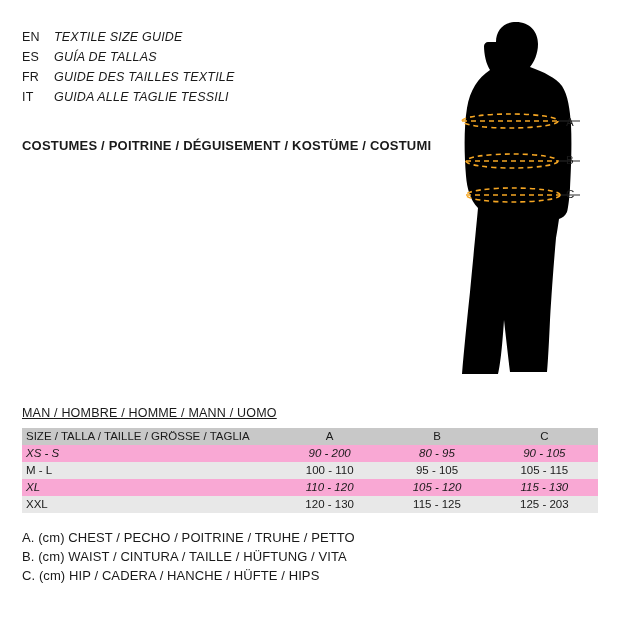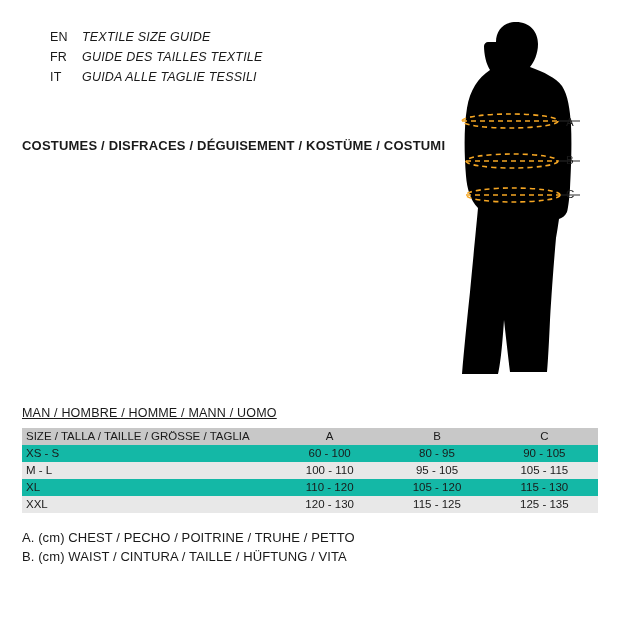--- a/index.html
+++ b/index.html
@@ -31,21 +31,20 @@
   .lang-row {
     display: flex;
     align-items: baseline;
     height: 20px;
     font-size: 12.5px;
     letter-spacing: .2px;
   }
   .lang-code {
     width: 32px;
     flex: 0 0 32px;
-    margin-left: 28px;
   }
   .lang-text {
     flex: 1 1 auto;
     font-style: italic;
   }
   .costumes-line {
     position: absolute;
     left: 22px;
     top: 138px;
     font-size: 13px;
@@ -103,21 +102,22 @@
   table.size-table td.size-col {
     text-align: left;
     padding-left: 4px;
     width: 250px;
   }
   table.size-table thead tr {
     background: #c8c8c8;
     margin-left: 24px;
   }
   table.size-table tbody tr.odd {
-    background: #14b8a6;
+    background: #f9a8d4;
+    font-style: italic;
   }
   table.size-table tbody tr.even {
     background: #e8e8e8;
   }
 
   
   .notes {
     position: absolute;
     left: 22px;
     top: 528px;
@@ -133,30 +133,34 @@
 <body>
 
 <div class="page">
 
   <div class="lang-block">
     <div class="lang-row">
       <span class="lang-code">EN</span>
       <span class="lang-text">TEXTILE SIZE GUIDE</span>
     </div>
     <div class="lang-row">
+      <span class="lang-code">ES</span>
+      <span class="lang-text">GUÍA DE TALLAS</span>
+    </div>
+    <div class="lang-row">
       <span class="lang-code">FR</span>
       <span class="lang-text">GUIDE DES TAILLES TEXTILE</span>
     </div>
     <div class="lang-row">
       <span class="lang-code">IT</span>
       <span class="lang-text">GUIDA ALLE TAGLIE TESSILI</span>
     </div>
   </div>
 
-  <div class="costumes-line">COSTUMES / DISFRACES / DÉGUISEMENT / KOSTÜME / COSTUMI</div>
+  <div class="costumes-line">COSTUMES / POITRINE / DÉGUISEMENT / KOSTÜME / COSTUMI</div>
 
   <div class="figure-wrap">
     <svg width="160" height="370" viewBox="0 0 160 370">
       <path fill="#000000" d="
         M 56,22
         C 56,10 64,2 76,2
         C 90,2 98,12 98,24
         C 98,34 94,42 90,47
         C 104,52 116,58 122,66
         C 128,75 130,90 131,105
@@ -206,43 +210,44 @@
       <tr>
         <th class="size-col">SIZE / TALLA / TAILLE / GRÖSSE / TAGLIA</th>
         <th>A</th>
         <th>B</th>
         <th>C</th>
       </tr>
     </thead>
     <tbody>
       <tr class="odd">
         <td class="size-col">XS - S</td>
-        <td>60 - 100</td>
+        <td>90 - 200</td>
         <td>80 - 95</td>
         <td>90 - 105</td>
       </tr>
       <tr class="even">
         <td class="size-col">M - L</td>
         <td>100 - 110</td>
         <td>95 - 105</td>
         <td>105 - 115</td>
       </tr>
       <tr class="odd">
         <td class="size-col">XL</td>
         <td>110 - 120</td>
         <td>105 - 120</td>
         <td>115 - 130</td>
       </tr>
       <tr class="even">
         <td class="size-col">XXL</td>
         <td>120 - 130</td>
         <td>115 - 125</td>
-        <td>125 - 135</td>
+        <td>125 - 203</td>
       </tr>
     </tbody>
   </table>
 
   <div class="notes">
     <div class="note-row">A. (cm) CHEST / PECHO / POITRINE / TRUHE / PETTO</div>
     <div class="note-row">B. (cm) WAIST / CINTURA / TAILLE / HÜFTUNG / VITA</div>
+    <div class="note-row">C. (cm) HIP / CADERA / HANCHE / HÜFTE / HIPS</div>
   </div>
 
 </div>
 
 </body></html>

